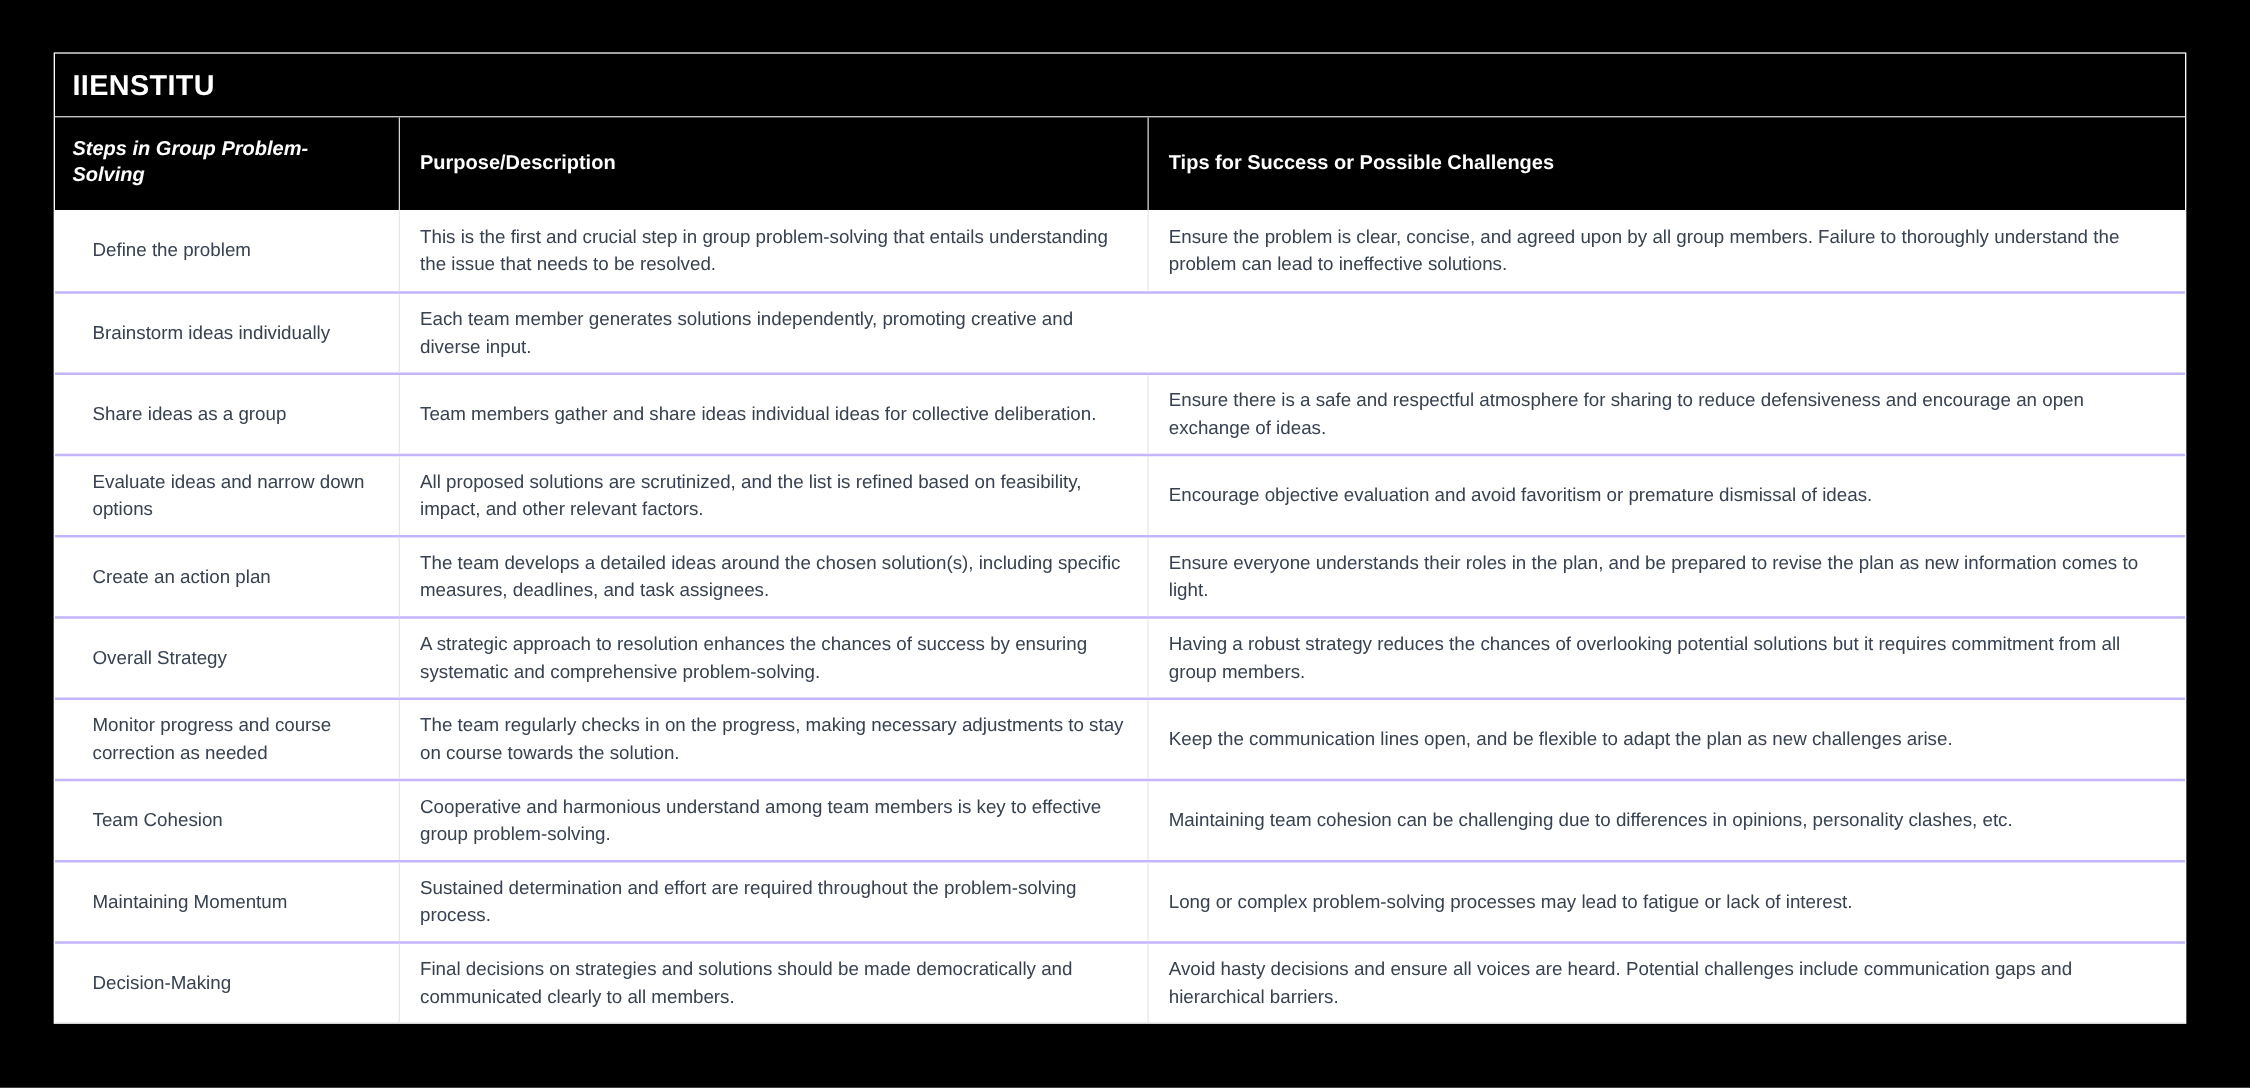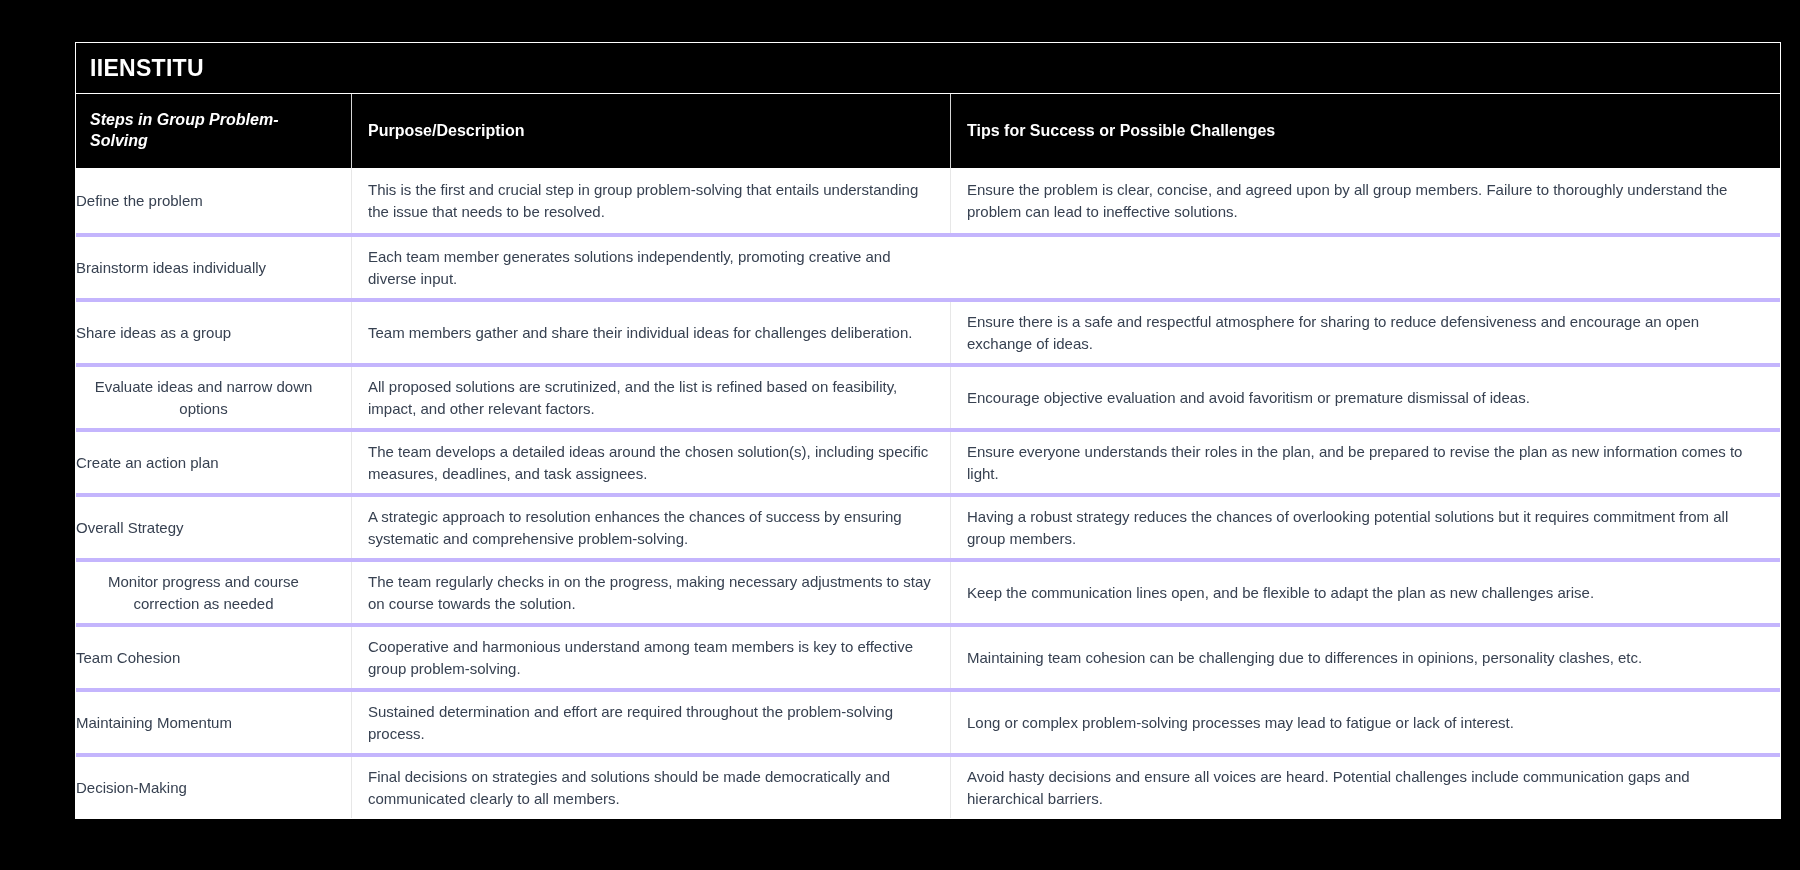--- a/index.html
+++ b/index.html
@@ -11,21 +11,20 @@
     font-family: "Liberation Sans", "DejaVu Sans", sans-serif;
   }
   .card {
     position: absolute;
     left: 43px;
     top: 42px;
     width: 1706px;
     box-sizing: border-box;
     border: 1.5px solid #ffffff;
     background: #737373;
-    margin-left: 32px;
   }
   .title-band {
     height: 50px;
     display: flex;
     align-items: center;
     padding-left: 14px;
     border-bottom: 1px solid #ffffff;
     background: #000000;
   }
   .title-band .brand {
@@ -53,32 +52,32 @@
   .th.first { padding-left: 14px; padding-right: 20px; font-style: italic; }
   .th.divided { border-left: 1px solid #d6d6d6; }
   .tbody { background: #ffffff; }
   .trow {
     display: grid;
     grid-template-columns: 275px 599px 1fr;
     height: 65px;
     background: #ffffff;
     box-sizing: border-box;
   }
-  .trow + .trow { border-top: 4px solid #c4b5fd; }
+  .trow + .trow { border-top: 2px solid #c4b5fd; }
   .td {
     display: flex;
     align-items: center;
     padding: 0 16px;
     font-size: 15px;
     line-height: 1.45;
     color: #374151;
     box-sizing: border-box;
     overflow: hidden;
   }
-  .td.first { padding-left: 0; padding-right: 20px; text-align: center; }
+  .td.first { padding-left: 30px; padding-right: 20px; }
   .td.divided { border-left: 1px solid #e7e7e7; }
 </style>
 </head>
 <body>
 
 <div class="card">
   <div class="title-band">
     <span class="brand">IIENSTITU</span>
   </div>
   <div class="header-row">
@@ -93,21 +92,21 @@
     <div class="td divided">Ensure the problem is clear, concise, and agreed upon by all group members. Failure to thoroughly understand the problem can lead to ineffective solutions.</div>
   </div>
 
   <div class="trow">
     <div class="td first">Brainstorm ideas individually</div>
     <div class="td divided">Each team member generates solutions independently, promoting creative and diverse input.</div>
   </div>
 
   <div class="trow">
     <div class="td first">Share ideas as a group</div>
-    <div class="td divided">Team members gather and share their individual ideas for challenges deliberation.</div>
+    <div class="td divided">Team members gather and share ideas individual ideas for collective deliberation.</div>
     <div class="td divided">Ensure there is a safe and respectful atmosphere for sharing to reduce defensiveness and encourage an open exchange of ideas.</div>
   </div>
 
   <div class="trow">
     <div class="td first">Evaluate ideas and narrow down options</div>
     <div class="td divided">All proposed solutions are scrutinized, and the list is refined based on feasibility, impact, and other relevant factors.</div>
     <div class="td divided">Encourage objective evaluation and avoid favoritism or premature dismissal of ideas.</div>
   </div>
 
   <div class="trow">

